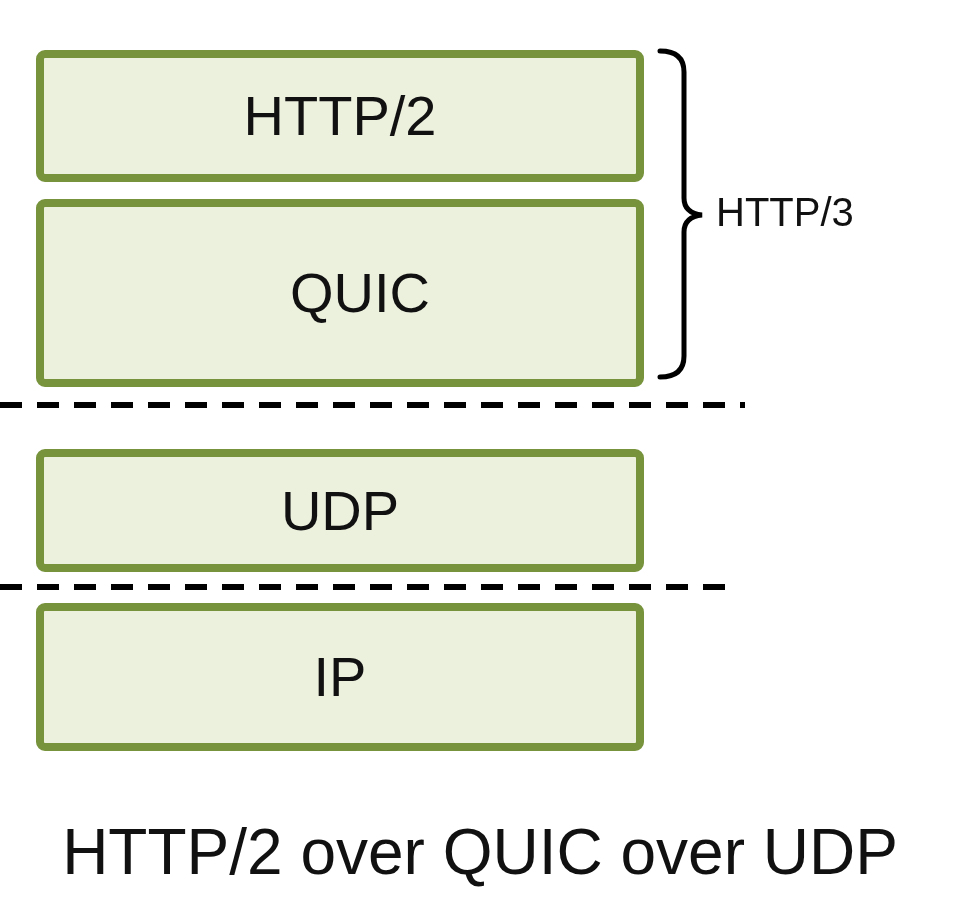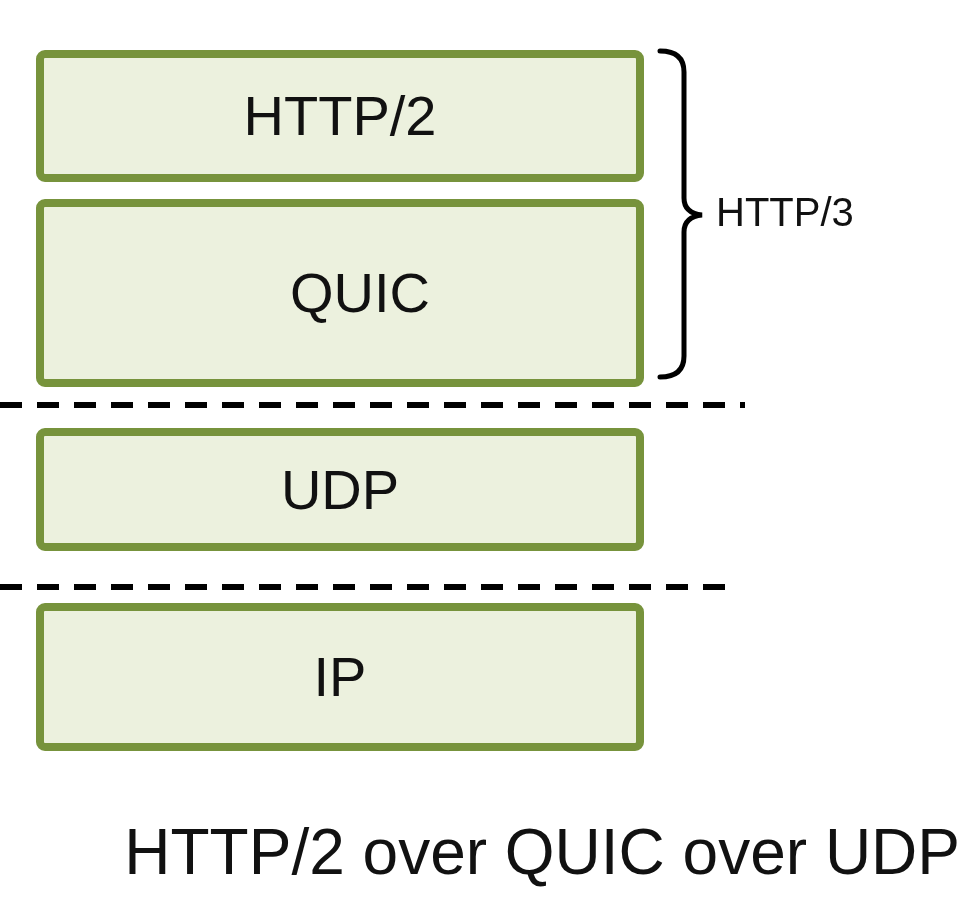--- a/index.html
+++ b/index.html
@@ -26,21 +26,21 @@
   }
   .label-row {
     display: flex;
     align-items: baseline;
     white-space: nowrap;
   }
   .layer-label   { font-size: 56px; line-height: 1; }
   .layer-sublabel{ font-size: 44px; line-height: 1; }
   #box-http2 { top: 50px;  height: 132px; }
   #box-quic  { top: 199px; height: 188px; padding-left: 40px; }
-  #box-udp   { top: 428px; height: 123px; }
+  #box-udp   { top: 449px; height: 123px; }
   #box-ip    { top: 603px; height: 148px; }
   .dashed-line {
     position: absolute;
     left: 0;
     height: 6px;
     background: repeating-linear-gradient(to right, #000000 0 22px, transparent 22px 37px);
   }
   #dash-1 { top: 402px; width: 745px; }
   #dash-2 { top: 584px; width: 739px; }
   #brace {
@@ -54,21 +54,21 @@
     top: 188px;
     font-size: 40px;
     line-height: 1.2;
     white-space: nowrap;
   }
   #caption {
     position: absolute;
     top: 816px;
     left: 0;
     width: 960px;
-    text-align: right;
+    text-align: center;
     font-size: 64px;
     line-height: 1.15;
     white-space: nowrap;
   }
 </style>
 </head>
 <body>
 
 <div class="canvas">
 

